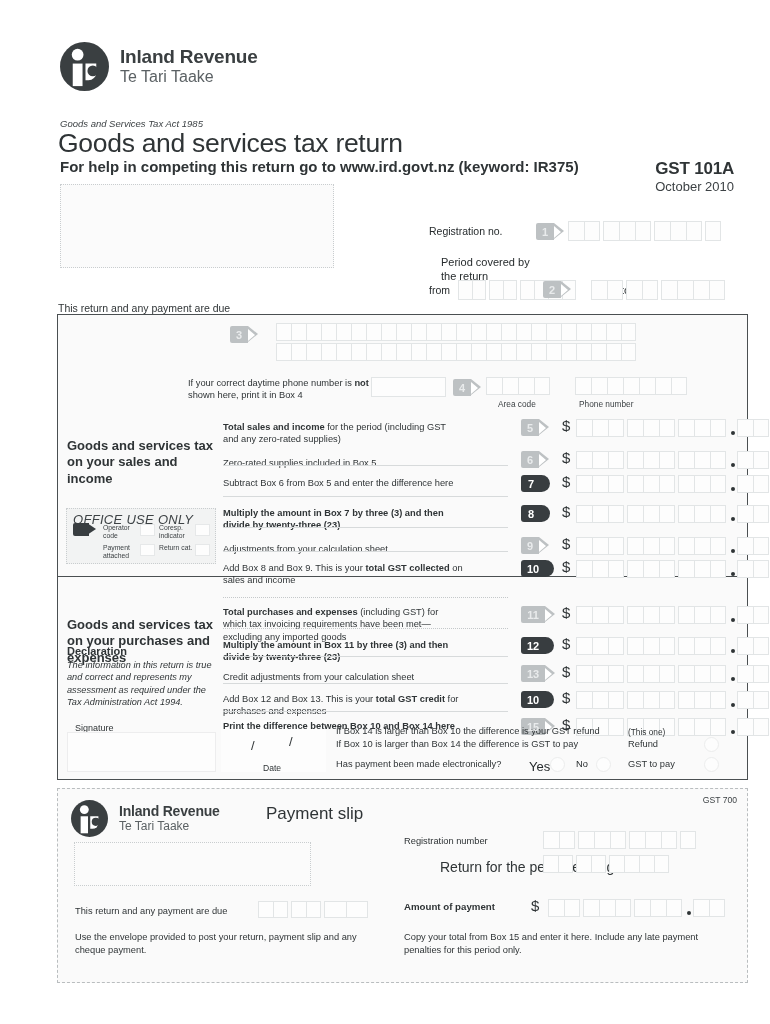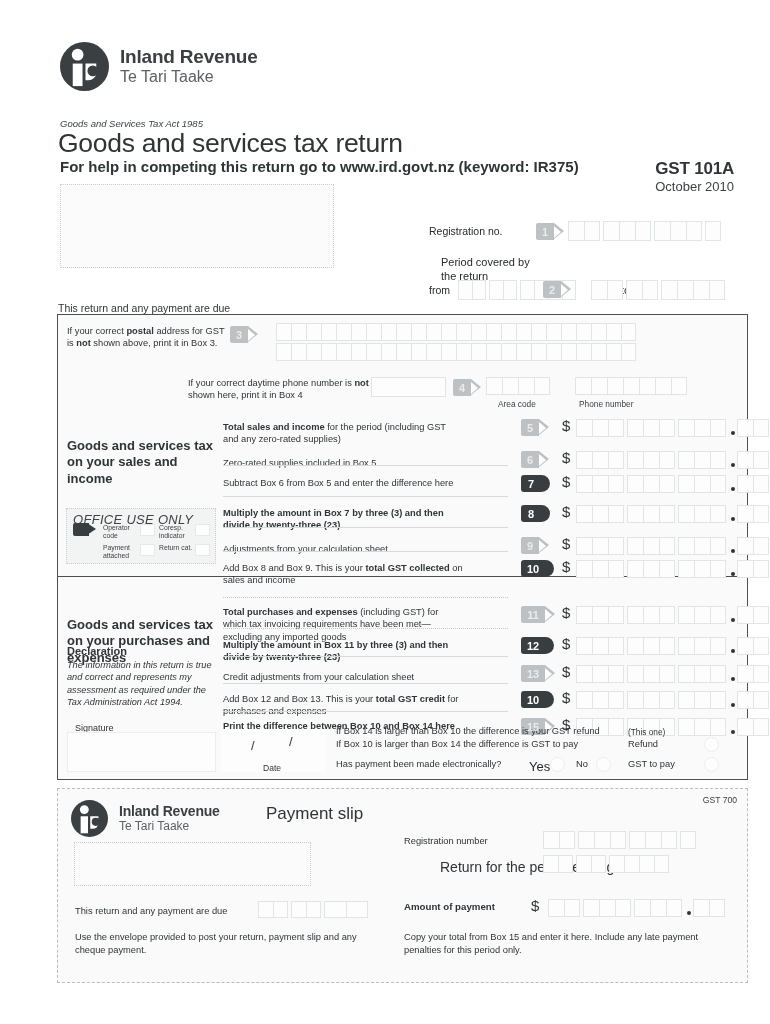--- a/index.html
+++ b/index.html
@@ -249,23 +249,20 @@
         <div class="cell w16"></div>
       </div>
   </div>
 
   <div id="due-label">This return and any payment are due</div>
 
   <div id="main-frame">
 
     <div id="mid-divider"></div>
 
-    <div id="box3-hint" class="hint">
-      <span>If your correct </span><b>postal</b><span> address for GST is </span><b>not</b><span> shown above, print it in Box 3.</span>
-    </div>
     <div id="box3-mark" class="bx light">
       <span class="body">
           <span class="lbl">3</span>
         </span>
         <span class="tip"></span>
         <span class="tipin"></span>
     </div>
     <div id="box3-rows">
       <div class="rowline">
         <div class="cell h18 w15"></div>

